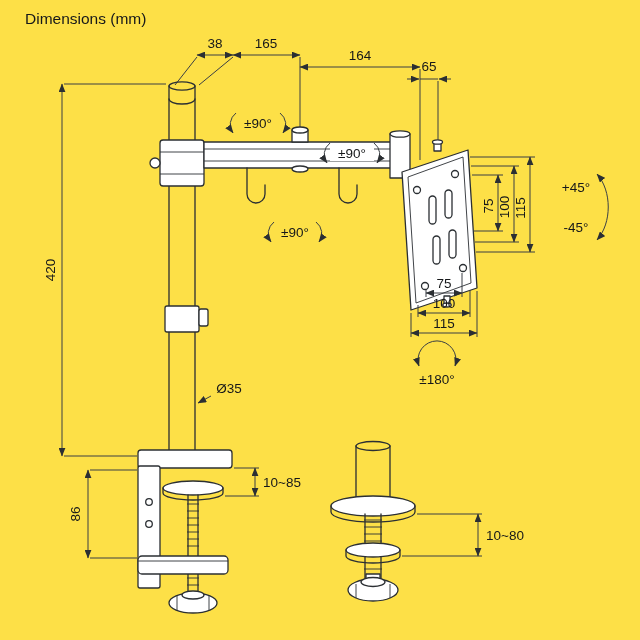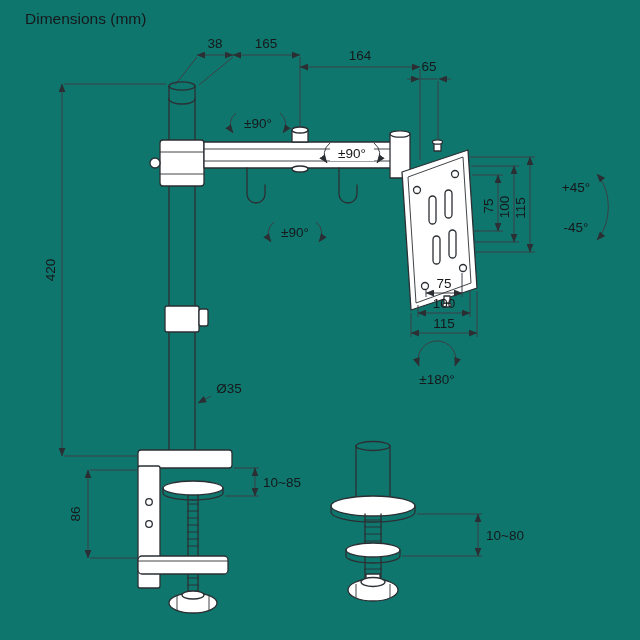--- a/index.html
+++ b/index.html
@@ -1,17 +1,17 @@
 <!DOCTYPE html>
 <html><head>
 <meta charset="utf-8">
 <style>
   html,body{margin:0;padding:0;background:#fff;width:640px;height:640px;overflow:hidden;
     font-family:"Liberation Sans",sans-serif;}
-  .canvas{position:relative;width:640px;height:640px;background:#0f766e;text-align:right;}
+  .canvas{position:relative;width:640px;height:640px;background:#fde047;text-align:right;}
   svg{display:block;}
   svg text{font-family:"Liberation Sans",sans-serif;fill:#16181a;}
   .t13{font-size:13.5px;}
   .t15{font-size:15.5px;}
   .obj{fill:none;stroke:#2b2f33;stroke-width:1.3;stroke-linejoin:round;stroke-linecap:round;}
   .objf{fill:#ffffff;stroke:#2b2f33;stroke-width:1.3;stroke-linejoin:round;}
   .thin{fill:none;stroke:#2b2f33;stroke-width:0.9;}
   .dim{fill:none;stroke:#3a3f44;stroke-width:1;}
   .bg{fill:#ffffff;stroke:none;}
 </style>

